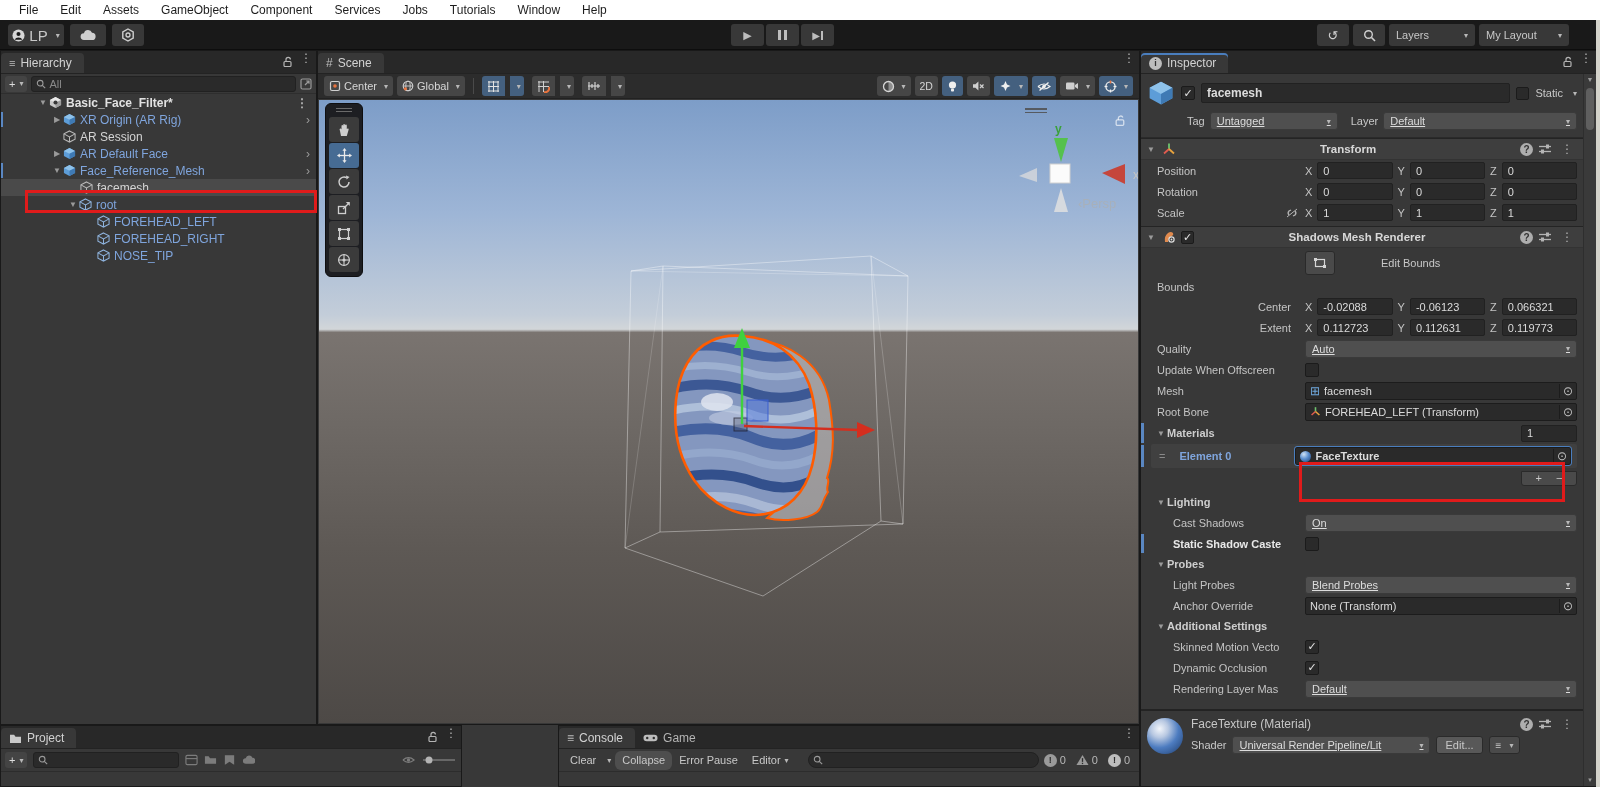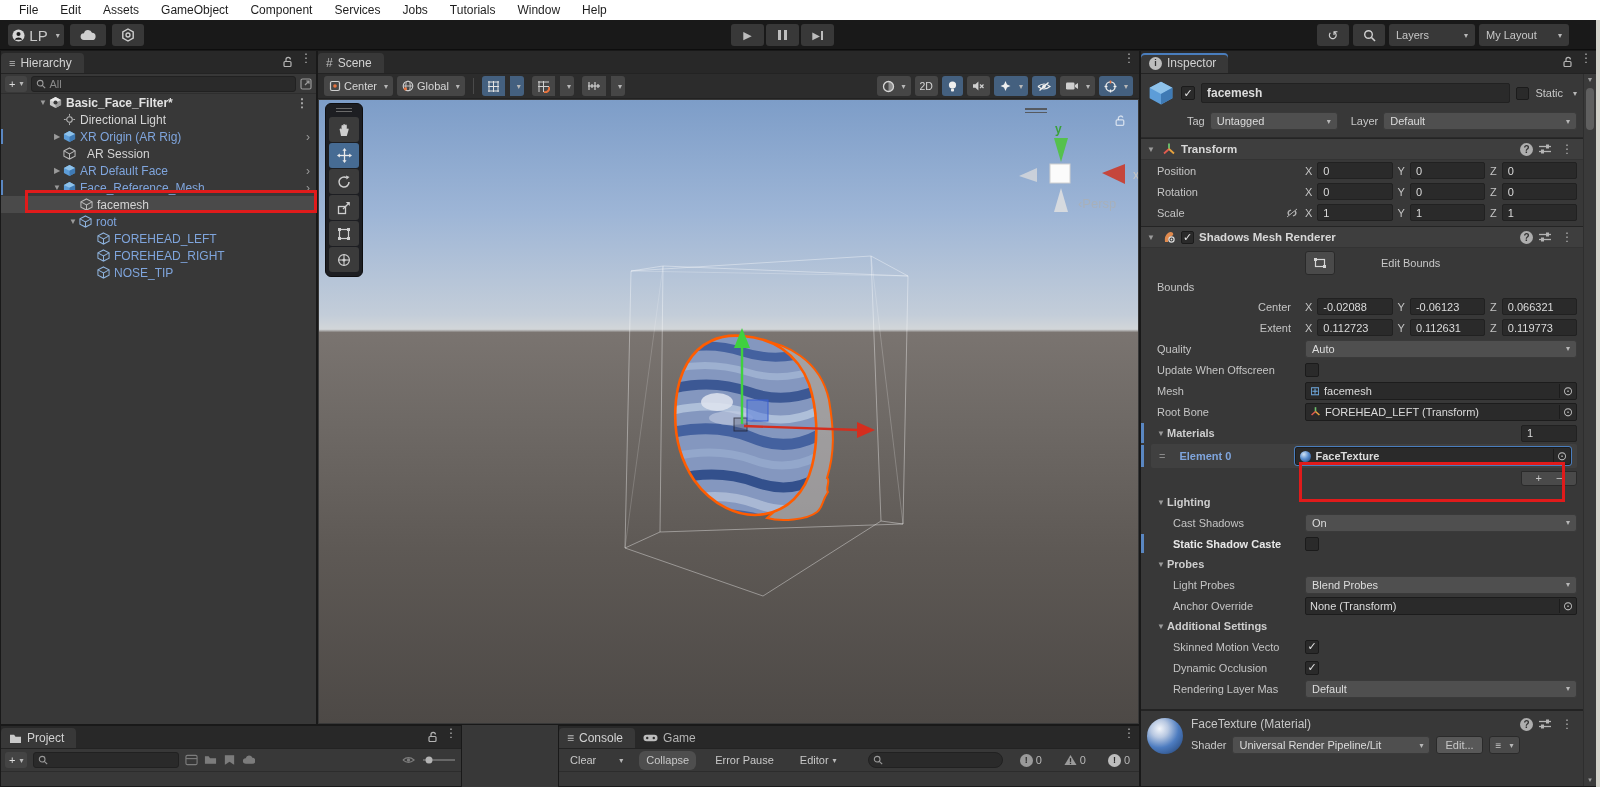--- a/index.html
+++ b/index.html
@@ -11,21 +11,21 @@
   .flex { display:flex; align-items:center; }
   .caret { font-size:8px; color:#b8b8b8; margin-left:4px; }
   .kebab { color:#b4b4b4; font-size:12px; padding:0 4px; cursor:default; }
   .tabbar { height:23px; background:#282828; border-bottom:1px solid #232323; display:flex; align-items:stretch; }
   .tab { background:#383838; border-radius:4px 4px 0 0; margin-top:2px; padding:0 12px 0 8px; display:flex; align-items:center; gap:5px; color:#d2d2d2; font-size:12px; }
   .tab.inactive { background:transparent; color:#b4b4b4; }
   .tab.focused { box-shadow:inset 0 2px 0 #4a7ebe; }
   .tabbar .spacer { flex:1; }
   .lockicon { width:12px; height:12px; margin:auto 2px; }
   .btn { background:#383838; border:1px solid #2a2a2a; border-radius:3px; color:#c8c8c8; display:flex; align-items:center; justify-content:center; }
-  .dd { background:#4f4f4f; border:1px solid #3a3a3a; border-radius:3px; height:18px; display:flex; align-items:center; padding:0 6px; color:#dcdcdc; }
+  .dd { background:#4f4f4f; border:1px solid #3a3a3a; border-radius:3px; height:18px; display:flex; align-items:center; padding:0 6px; color:#dcdcdc;text-decoration:underline; }
   .dd .caret { margin-left:auto; }
   .fld { background:#2a2a2a; border:1px solid #212121; border-radius:2px; height:17px; display:flex; align-items:center; padding:0 5px; color:#dcdcdc; flex:1; min-width:0; }
   .objfld { background:#2a2a2a; border:1px solid #1c1c1c; border-radius:2px; height:18px; display:flex; align-items:center; padding:0 0 0 4px; color:#dcdcdc; flex:1; gap:4px; }
   .objfld .picker { margin-left:auto; border-left:1px solid #1c1c1c; padding:0 3px; color:#bdbdbd; font-size:12px; }
   .chk { width:14px; height:14px; background:#2a2a2a; border:1px solid #1b1b1b; border-radius:2px; display:flex; align-items:center; justify-content:center; color:#e4e4e4; font-size:11px; line-height:1; }
   .help { width:13px; height:13px; border-radius:50%; background:#aeaeae; color:#333; font-weight:bold; font-size:10px; display:flex; align-items:center; justify-content:center; }
   .preset { width:14px; height:12px; }
   .annot { position:absolute; border:3px solid #e01b1b; pointer-events:none; z-index:50; }
 
   
@@ -74,29 +74,29 @@
   #perspLabel { position:absolute; color:#aab0b6; font-size:13px; opacity:.85; }
 
   
   .insp-scroll { position:absolute; left:0; top:23px; right:13px; bottom:0; overflow:hidden; }
   .irow { height:21px; display:flex; align-items:center; padding:0 6px 0 16px; position:relative; }
   .ilbl { width:148px; flex:none; color:#c4c4c4; white-space:nowrap; overflow:hidden; }
   .ilbl.b { font-weight:bold; color:#cecece; }
   .xyz { flex:1; display:flex; gap:5px; align-items:center; }
   .ax { color:#c4c4c4; }
   .comphead { height:22px; background:#3e3e3e; border-top:1px solid #242424; border-bottom:1px solid #333; display:flex; align-items:center; gap:5px; padding:0 6px; }
-  .comphead .title { font-weight:bold; color:#d8d8d8; flex:1; font-size:11.5px; }
+  .comphead .title { font-weight:bold; color:#d8d8d8; flex:1; font-size:11.5px;text-align:center; }
   .exp2 { font-size:8px; color:#9a9a9a; width:10px; }
   .overridebar { position:absolute; left:0; top:1px; bottom:1px; width:3px; background:#5a87c2; }
   #scrollbar { position:absolute; right:0; top:23px; width:13px; bottom:0; background:#3a3a3a; border-left:1px solid #2e2e2e; }
   #scrollbar .thumb { position:absolute; left:2px; right:2px; top:14px; height:42px; background:#5f5f5f; border-radius:4px; }
   #scrollbar .ar { position:absolute; left:0; right:0; text-align:center; color:#9a9a9a; font-size:7px; }
 
   
-  .ctb { height:23px; background:#383838; border-bottom:1px solid #2c2c2c; display:flex; align-items:center; padding:0 4px; gap:12px; }
+  .ctb { height:23px; background:#383838; border-bottom:1px solid #2c2c2c; display:flex; align-items:center; padding:0 4px; gap:0; }
   .cbtn { height:19px; display:flex; align-items:center; padding:0 7px; color:#c8c8c8; border-radius:3px; }
   .cbtn.on { background:#4e4e4e;border-radius:6px; }
   .badge { display:flex; align-items:center; gap:3px; padding:0 5px; color:#b8b8b8; }
   svg { display:block; }
 </style>
 </head>
 <body>
 
 <div id="menubar">
   <span>File</span>
@@ -199,44 +199,32 @@
     <span class="exp">▼</span>
     <svg class="cubeicon" viewBox="0 0 14 14">
         <polygon points="7,1 13,4.2 13,9.8 7,13 1,9.8 1,4.2" fill="#c9c9c9"></polygon>
         <polygon points="7,1 13,4.2 7,7.4 1,4.2" fill="#e8e8e8"></polygon>
         <polygon points="7,7.4 13,4.2 13,9.8 7,13" fill="#9d9d9d"></polygon>
         <circle cx="7" cy="7" r="2.2" fill="#383838"></circle>
       </svg>
     <span>Basic_Face_Filter*</span>
     <span class="kebab" style="position:absolute; right:4px;">⋮</span>
   </div>
-  <div class="hrow" style="padding-left:62px;">
-    <svg class="cubeicon" viewBox="0 0 14 14">
-        <circle cx="7" cy="7" r="3" fill="none" stroke="#b9b9b9" stroke-width="1.2"></circle>
-        <g stroke="#b9b9b9" stroke-width="1">
-          <line x1="7" y1="1" x2="7" y2="3"></line>
-          <line x1="7" y1="11" x2="7" y2="13"></line>
-          <line x1="1" y1="7" x2="3" y2="7"></line>
-          <line x1="11" y1="7" x2="13" y2="7"></line>
-        </g>
-      </svg>
-    <span>Directional Light</span>
-  </div>
   <div class="hrow" style="padding-left:50px;">
     <span class="bar"></span>
     <span class="exp">▶</span>
     <svg class="cubeicon" viewBox="0 0 14 14">
         <polygon points="7,1 13,4.2 13,9.8 7,13 1,9.8 1,4.2" fill="#5d9dd8"></polygon>
         <polygon points="7,1 13,4.2 7,7.4 1,4.2" fill="#8ec2ea"></polygon>
         <polygon points="7,7.4 13,4.2 13,9.8 7,13" fill="#3f7ab4"></polygon>
       </svg>
     <span class="prefab">XR Origin (AR Rig)</span>
     <span class="nav">›</span>
   </div>
-  <div class="hrow" style="padding-left:62px;gap:7px;">
+  <div class="hrow" style="padding-left:62px;">
     <svg class="cubeicon" viewBox="0 0 14 14">
         <polygon points="7,1 13,4.2 13,9.8 7,13 1,9.8 1,4.2" fill="none" stroke="#b9b9b9" stroke-width="1.1"></polygon>
         <path d="M1 4.2 L7 7.4 L13 4.2 M7 7.4 V13" fill="none" stroke="#b9b9b9" stroke-width="1.1"></path>
       </svg>
     <span>AR Session</span>
   </div>
   <div class="hrow" style="padding-left:50px;">
     <span class="exp">▶</span>
     <svg class="cubeicon" viewBox="0 0 14 14">
         <polygon points="7,1 13,4.2 13,9.8 7,13 1,9.8 1,4.2" fill="#5d9dd8"></polygon>

